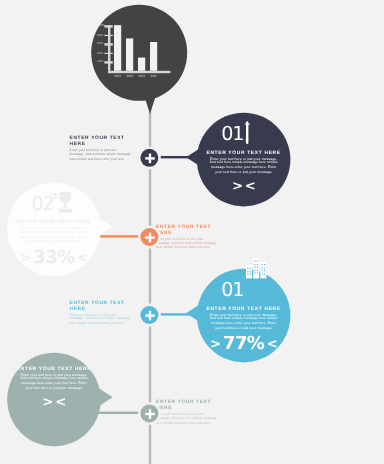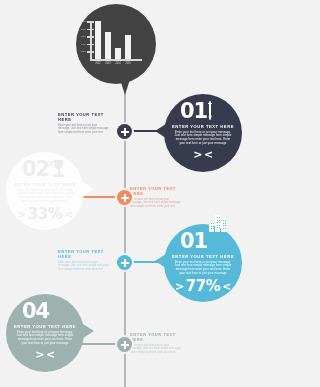--- a/index.html
+++ b/index.html
@@ -73,21 +73,21 @@
 
   
   .sec-bub{width:78px;height:78px;justify-content:flex-start;padding-top:8px;
            box-sizing:border-box;}
   .sec-head{
     display:flex;align-items:flex-start;justify-content:center;gap:2px;
     height:20px;
   }
   .sec-num{
     font-family:"DejaVu Sans",sans-serif;
-    font-weight:700;font-size:21px;line-height:19px;letter-spacing:-1px;
+    font-weight:400;font-size:16px;line-height:19px;letter-spacing:-1px;
   }
   .sec-icon{width:17px;height:19px;position:relative;}
   .sec-title{
     font-size:4.1px;font-weight:700;letter-spacing:.55px;margin-top:2px;
     text-align:center;
   }
   .sec-body{
     font-size:2.9px;line-height:3.9px;text-align:center;width:60px;
     margin-top:1.5px;letter-spacing:.05px;
   }
@@ -300,26 +300,20 @@
     <div class="s-title">ENTER YOUR TEXT HERE</div>
     <div class="s-body">Enter your text here or just your message. Just text here simple message here simple text here enter your text.</div>
   </div>
 
   <div class="stem" id="stem-04"></div>
   <div class="node" id="node-04">
       <span class="pl"></span>
     </div>
   <div class="tail" id="tail-04"></div>
   <div class="bub sec-bub" id="bub-04">
-    <div class="sec-head">
-      <span class="sec-num">04</span>
-      <span class="sec-icon">
-        <span class="globe-ic"></span>
-      </span>
-    </div>
     <div class="sec-title">ENTER YOUR TEXT HERE</div>
     <div class="sec-body">Enter your text here or just your message. Just text here simple message here simple message here enter your text here. Enter your text here or just your message</div>
     <div class="sec-pct">
       <span class="chev">&gt;</span>
       <span class="chev">&lt;</span>
     </div>
   </div>
   <div class="side left" id="side-04">
     <div class="s-title">ENTER YOUR TEXT HERE</div>
     <div class="s-body">Enter your text here or just your message. Just text here simple message here simple text here enter your text.</div>

